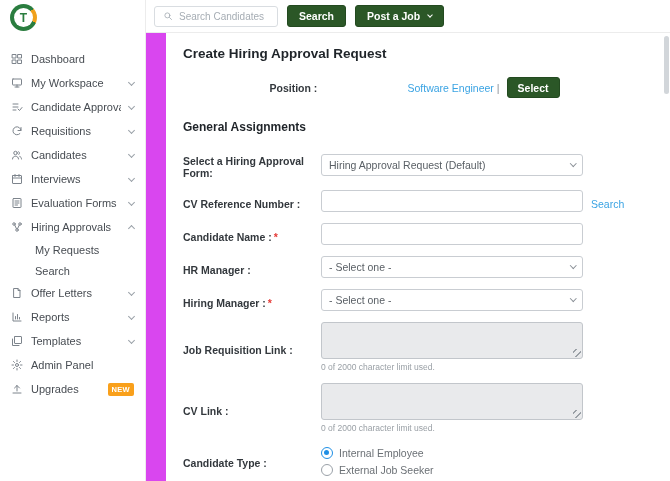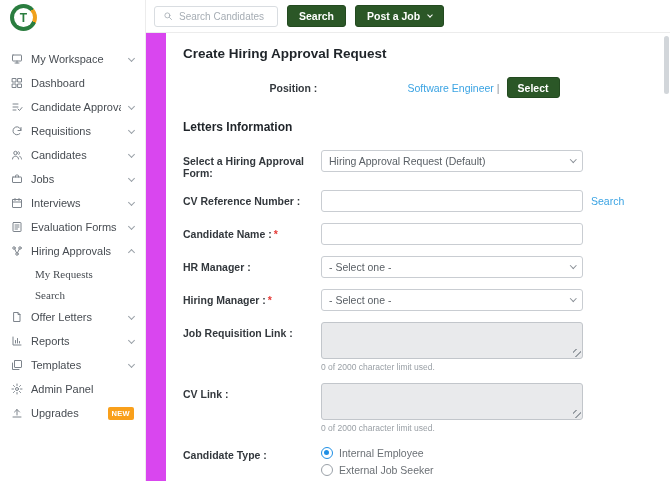--- a/index.html
+++ b/index.html
@@ -13,21 +13,21 @@
   .logo { width:27px; height:27px; border-radius:50%; background:conic-gradient(from 200deg, #2a7d3f 0 58%, #f0a11c 58% 76%, #2a7d3f 76% 100%); display:flex; align-items:center; justify-content:center; }
   .logo-inner { width:19px; height:19px; background:#fff; border-radius:50%; color:#2a7d3f; font-weight:bold; font-size:12px; display:flex; align-items:center; justify-content:center; }
   .nav { margin-top:8px; font-size:11px; }
   .nav-item { display:flex; align-items:center; gap:8px; padding:0 11px; height:24px; color:#474c52; cursor:pointer; }
   .nav-item .nicon { width:12px; height:12px; color:#7d848c; flex-shrink:0; display:flex; }
   .nav-item .nicon svg { width:12px; height:12px; }
   .nav-item .lbl { white-space:nowrap; overflow:hidden; }
   .chevwrap { margin-left:auto; display:flex; }
   .chev { display:inline-block; width:5px; height:5px; border-right:1.3px solid #9aa1a8; border-bottom:1.3px solid #9aa1a8; transform:rotate(45deg); margin-top:-2px; }
   .chev.up { transform:rotate(-135deg); margin-top:3px; }
-  .sub-item { display:flex; align-items:center; gap:6px; padding:0 10px 0 35px; height:21px; color:#474c52; font-size:11px; cursor:pointer;font-family:Liberation Serif, serif; }
+  .sub-item { display:flex; align-items:center; gap:6px; padding:0 10px 0 35px; height:21px; color:#474c52; font-size:11px; cursor:pointer; }
   .sub-item.with-icon { padding-left:24px; }
   .sub-item .nicon { width:11px; height:11px; color:#6f767e; display:flex; }
   .sub-item .nicon svg { width:11px; height:11px; }
   .badge-new { margin-left:auto; background:#f9a01b; color:#fff; font-size:7.5px; font-weight:bold; padding:2px 4px; border-radius:2px; letter-spacing:.3px; }
 
   
   .main { flex:1; display:flex; flex-direction:column; background:#d946ef; position:relative; }
   .topbar { height:33px; background:#fff; border-bottom:1px solid #ececec; display:flex; align-items:center; gap:9px; padding-left:8px; flex-shrink:0; }
   .search-box { display:flex; align-items:center; gap:6px; border:1px solid #d9dde1; border-radius:3px; height:21px; padding:0 8px; width:124px; background:#fff; }
   .search-box .sicon { width:10px; height:10px; color:#a6adb4; display:flex; }
@@ -42,21 +42,21 @@
   .scroll-thumb { position:absolute; right:1px; top:3px; width:5px; height:58px; background:#d2d6da; border-radius:3px; }
 
   .page-title { font-size:13.5px; font-weight:bold; color:#1f2429; margin:2px 0 16px; }
   .pos-row { display:flex; align-items:center; margin-bottom:22px;justify-content:center; }
   .f-label { width:138px; flex-shrink:0; font-size:10.5px; font-weight:bold; color:#33383d; }
   .pos-link { color:#3aa3e3; font-size:10.5px; text-decoration:none; cursor:pointer; }
   .pos-sep { color:#8a9097; margin:0 7px 0 3px; font-size:10.5px; }
   .btn.small { height:21px; padding:0 10px; }
   .section-title { font-size:12px; font-weight:bold; color:#1f2429; margin:4px 0 16px; }
 
-  .form-row { display:flex; align-items:flex-start; margin-bottom:11px; }
+  .form-row { display:flex; align-items:center; margin-bottom:11px; }
   .form-row .f-label { padding-top:5px; }
   .control { width:262px; flex-shrink:0; }
   .tinput { width:100%; height:22px; border:1px solid #c9cdd2; border-radius:3px; font-size:10.5px; color:#555; padding:0 6px; background:#fff; outline:none; font-family:"Liberation Sans",sans-serif; }
   .sel { width:100%; height:22px; border:1px solid #c9cdd2; border-radius:3px; font-size:10.5px; color:#5a6066; padding:0 7px; background:#fff; display:flex; align-items:center; justify-content:space-between; cursor:pointer; }
   .gcaret { width:4.5px; height:4.5px; border-right:1.3px solid #8a9097; border-bottom:1.3px solid #8a9097; transform:rotate(45deg); margin-top:-3px; }
   .tarea { position:relative; width:100%; height:37px; border:1px solid #c2c6cb; border-radius:3px; background:#e9eaec; }
   .tarea::after { content:""; position:absolute; right:1px; bottom:1px; width:8px; height:8px;
     background:repeating-linear-gradient(135deg, transparent 0 2px, #9aa0a6 2px 3px, transparent 3px 5px); }
   .counter { font-size:8.5px; color:#9aa0a6; margin-top:3px; }
   .req { color:#e53935; margin-left:2px; }
@@ -77,43 +77,43 @@
   <div class="sidebar">
     <div class="logo-wrap">
       <div class="logo">
         <div class="logo-inner">T</div>
       </div>
     </div>
     <div class="nav" id="sidebar-nav">
         <div class="nav-item">
           <span class="nicon">
             <svg viewBox="0 0 24 24" fill="none" stroke="currentColor" stroke-width="2" stroke-linecap="round" stroke-linejoin="round">
-              <rect x="3" y="4" width="18" height="12" rx="1"></rect>
-              <path d="M8 20h8M12 16v4"></path>
-            </svg>
-          </span>
-          <span class="lbl">My Workspace</span>
-          <span class="chevwrap">
-            <span class="chev"></span>
-          </span>
-        </div>
-        <div class="nav-item">
-          <span class="nicon">
-            <svg viewBox="0 0 24 24" fill="none" stroke="currentColor" stroke-width="2" stroke-linecap="round" stroke-linejoin="round">
               <rect x="3" y="3" width="7" height="7"></rect>
               <rect x="14" y="3" width="7" height="7"></rect>
               <rect x="3" y="14" width="7" height="7"></rect>
               <rect x="14" y="14" width="7" height="7"></rect>
             </svg>
           </span>
           <span class="lbl">Dashboard</span>
         </div>
         <div class="nav-item">
           <span class="nicon">
             <svg viewBox="0 0 24 24" fill="none" stroke="currentColor" stroke-width="2" stroke-linecap="round" stroke-linejoin="round">
+              <rect x="3" y="4" width="18" height="12" rx="1"></rect>
+              <path d="M8 20h8M12 16v4"></path>
+            </svg>
+          </span>
+          <span class="lbl">My Workspace</span>
+          <span class="chevwrap">
+            <span class="chev"></span>
+          </span>
+        </div>
+        <div class="nav-item">
+          <span class="nicon">
+            <svg viewBox="0 0 24 24" fill="none" stroke="currentColor" stroke-width="2" stroke-linecap="round" stroke-linejoin="round">
               <path d="M4 6h10M4 12h10M4 18h6"></path>
               <path d="M14 16l3 3 5-6"></path>
             </svg>
           </span>
           <span class="lbl">Candidate Approval</span>
           <span class="chevwrap">
             <span class="chev"></span>
           </span>
         </div>
         <div class="nav-item">
@@ -131,32 +131,20 @@
         <div class="nav-item">
           <span class="nicon">
             <svg viewBox="0 0 24 24" fill="none" stroke="currentColor" stroke-width="2" stroke-linecap="round" stroke-linejoin="round">
               <circle cx="9" cy="8" r="3.5"></circle>
               <path d="M3 20c0-3.5 2.5-5.5 6-5.5s6 2 6 5.5"></path>
               <path d="M15.5 5.2a3.5 3.5 0 0 1 0 6"></path>
               <path d="M17.5 14.8c2.2.7 3.5 2.5 3.5 5.2"></path>
             </svg>
           </span>
           <span class="lbl">Candidates</span>
-          <span class="chevwrap">
-            <span class="chev"></span>
-          </span>
-        </div>
-        <div class="nav-item">
-          <span class="nicon">
-            <svg viewBox="0 0 24 24" fill="none" stroke="currentColor" stroke-width="2" stroke-linecap="round" stroke-linejoin="round">
-              <rect x="3" y="8" width="18" height="11" rx="1"></rect>
-              <path d="M9 8V6a2 2 0 0 1 2-2h2a2 2 0 0 1 2 2v2"></path>
-            </svg>
-          </span>
-          <span class="lbl">Jobs</span>
           <span class="chevwrap">
             <span class="chev"></span>
           </span>
         </div>
         <div class="nav-item">
           <span class="nicon">
             <svg viewBox="0 0 24 24" fill="none" stroke="currentColor" stroke-width="2" stroke-linecap="round" stroke-linejoin="round">
               <rect x="3" y="5" width="18" height="16" rx="1"></rect>
               <path d="M3 10h18M8 3v4M16 3v4"></path>
             </svg>
@@ -280,21 +268,21 @@
 
         <div class="page-title">Create Hiring Approval Request</div>
 
         <div class="pos-row">
           <div class="f-label">Position :</div>
           <a class="pos-link">Software Engineer</a>
           <span class="pos-sep">|</span>
           <button class="btn small">Select</button>
         </div>
 
-        <div class="section-title">Letters Information</div>
+        <div class="section-title">General Assignments</div>
 
         <div class="form-row">
           <div class="f-label">Select a Hiring Approval Form:</div>
           <div class="control">
             <div class="sel">
               <span>Hiring Approval Request (Default)</span>
               <span class="gcaret"></span>
             </div>
           </div>
         </div>

